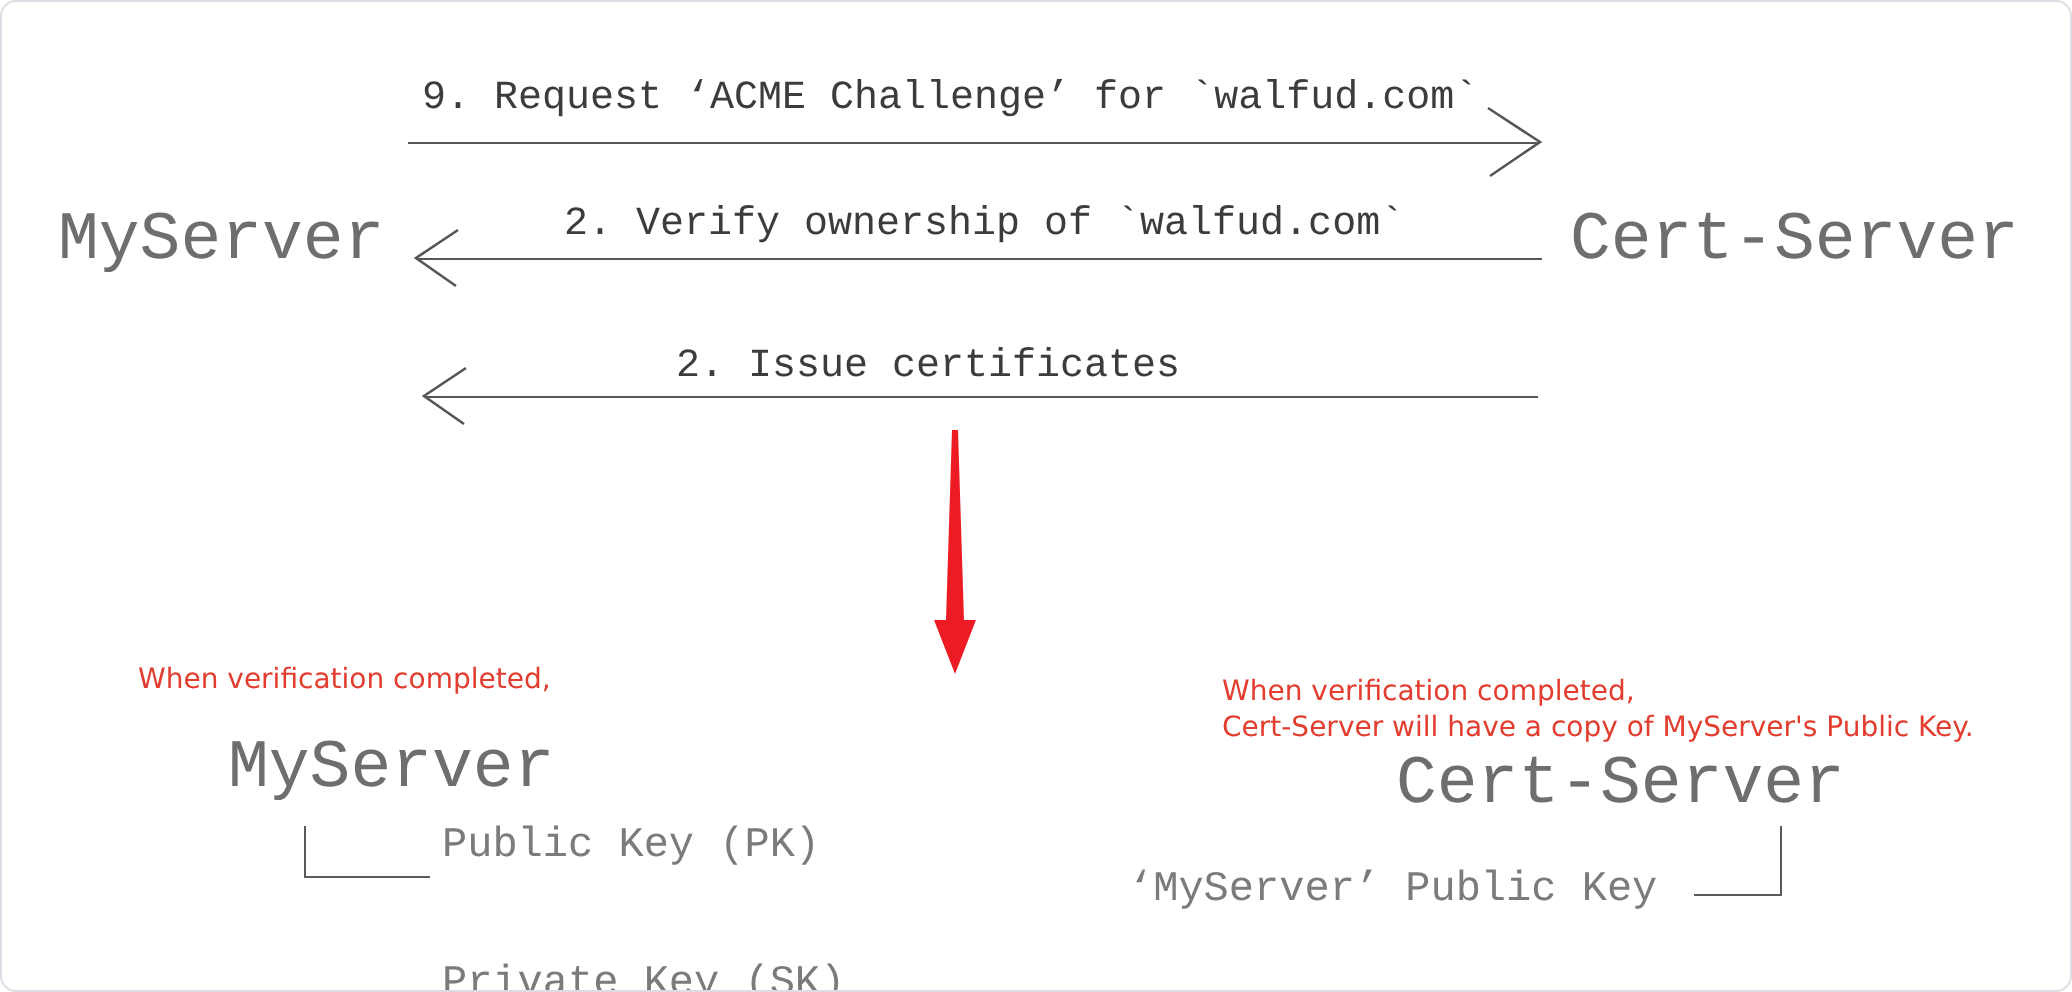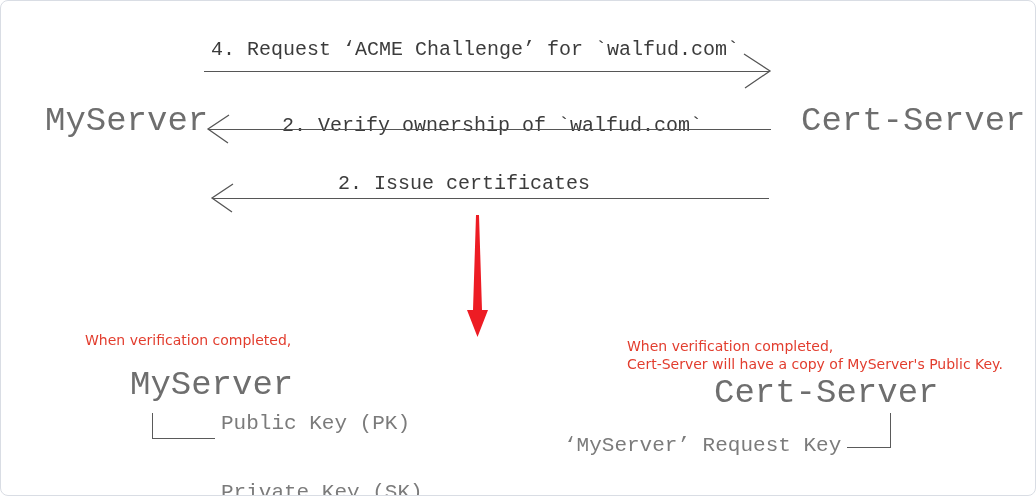--- a/index.html
+++ b/index.html
@@ -1,41 +1,41 @@
 <!DOCTYPE html>
 <html><head>
 <meta charset="utf-8">
 <style>
   html,body{margin:0;padding:0;background:#fff;}
   .canvas{
     position:relative;width:1034px;height:494px;background:#ffffff;
     border:1px solid #d9dde4;border-radius:8px;overflow:hidden;
     font-family:"Liberation Mono","DejaVu Sans Mono",monospace;
   }
-  .actor{position:absolute;color:#6e6e6e;font-size:34px;line-height:40px;white-space:nowrap;margin-left:16px;}
+  .actor{position:absolute;color:#6e6e6e;font-size:34px;line-height:40px;white-space:nowrap;}
   .actor-top-left{left:28px;top:100px;}
   .actor-top-right{left:784px;top:100px;}
   .actor-bottom-left{left:113px;top:364px;}
   .actor-bottom-right{left:697px;top:372px;}
   .msg-label{position:absolute;font-size:20px;color:#3c3c3c;white-space:nowrap;}
   .msg1-label{left:210px;top:37px;}
-  .msg2-label{left:281px;top:113px;text-align:center;}
+  .msg2-label{left:281px;top:100px;text-align:center;}
   .msg3-label{left:337px;top:171px;}
   .msg-line{position:absolute;height:0;border-top:1px solid #565656;}
   .msg1-line{left:203px;top:70px;width:565px;}
   .msg2-line{left:207px;top:128px;width:563px;}
   .msg3-line{left:212px;top:197px;width:556px;}
   .head{position:absolute;}
   .head1{left:741px;top:51px;}
   .head2{left:204px;top:112px;}
   .head3{left:208px;top:181px;}
   .red-arrow{position:absolute;left:464px;top:214px;}
   .note{
     position:absolute;font-family:"DejaVu Sans","Liberation Sans",sans-serif;
-    font-size:14px;line-height:18px;color:#e23d2e;white-space:nowrap;margin-left:16px;
+    font-size:14px;line-height:18px;color:#e23d2e;white-space:nowrap;
   }
   .note-left{left:68px;top:330px;}
   .note-right{left:610px;top:336px;}
   .key{position:absolute;font-size:21px;color:#7b7b7b;white-space:nowrap;text-align:right;}
   .key-pk{left:220px;top:411px;}
   .key-sk{left:220px;top:440px;margin-top:40px;}
   .key-right{left:563px;top:433px;}
   .bracket{position:absolute;background:#5a5a5a;}
   .bl-v{left:151px;top:412px;width:1px;height:26px;}
   .bl-h{left:151px;top:437px;width:63px;height:1px;}
@@ -43,21 +43,21 @@
   .br-h{left:846px;top:446px;width:44px;height:1px;}
 </style>
 </head>
 <body>
 
 <div class="canvas">
 
   <div class="actor actor-top-left">MyServer</div>
   <div class="actor actor-top-right">Cert-Server</div>
 
-  <div class="msg-label msg1-label">4. Request ‘ACME Challenge’ for `walfud.com`</div>
+  <div class="msg-label msg1-label">9. Request ‘ACME Challenge’ for `walfud.com`</div>
   <div class="msg-line msg1-line"></div>
   <svg class="head head1" width="30" height="38" viewBox="0 0 30 38">
     <path d="M2 2 L28 19 L3 36" fill="none" stroke="#565656" stroke-width="1.3"></path>
   </svg>
 
   <div class="msg-label msg2-label">2. Verify ownership of `walfud.com`</div>
   <div class="msg-line msg2-line"></div>
   <svg class="head head2" width="26" height="32" viewBox="0 0 26 32">
     <path d="M24 2 L3 16 L23 30" fill="none" stroke="#565656" stroke-width="1.3"></path>
   </svg>
@@ -81,15 +81,15 @@
   <div class="key key-pk">Public Key (PK)</div>
   <div class="key key-sk">Private Key (SK)</div>
 
   <div class="note note-right">
     <div>When verification completed,</div>
     <div>Cert-Server will have a copy of MyServer's Public Key.</div>
   </div>
   <div class="actor actor-bottom-right">Cert-Server</div>
   <div class="bracket br-v"></div>
   <div class="bracket br-h"></div>
-  <div class="key key-right">‘MyServer’ Request Key</div>
+  <div class="key key-right">‘MyServer’ Public Key</div>
 
 </div>
 
 </body></html>

